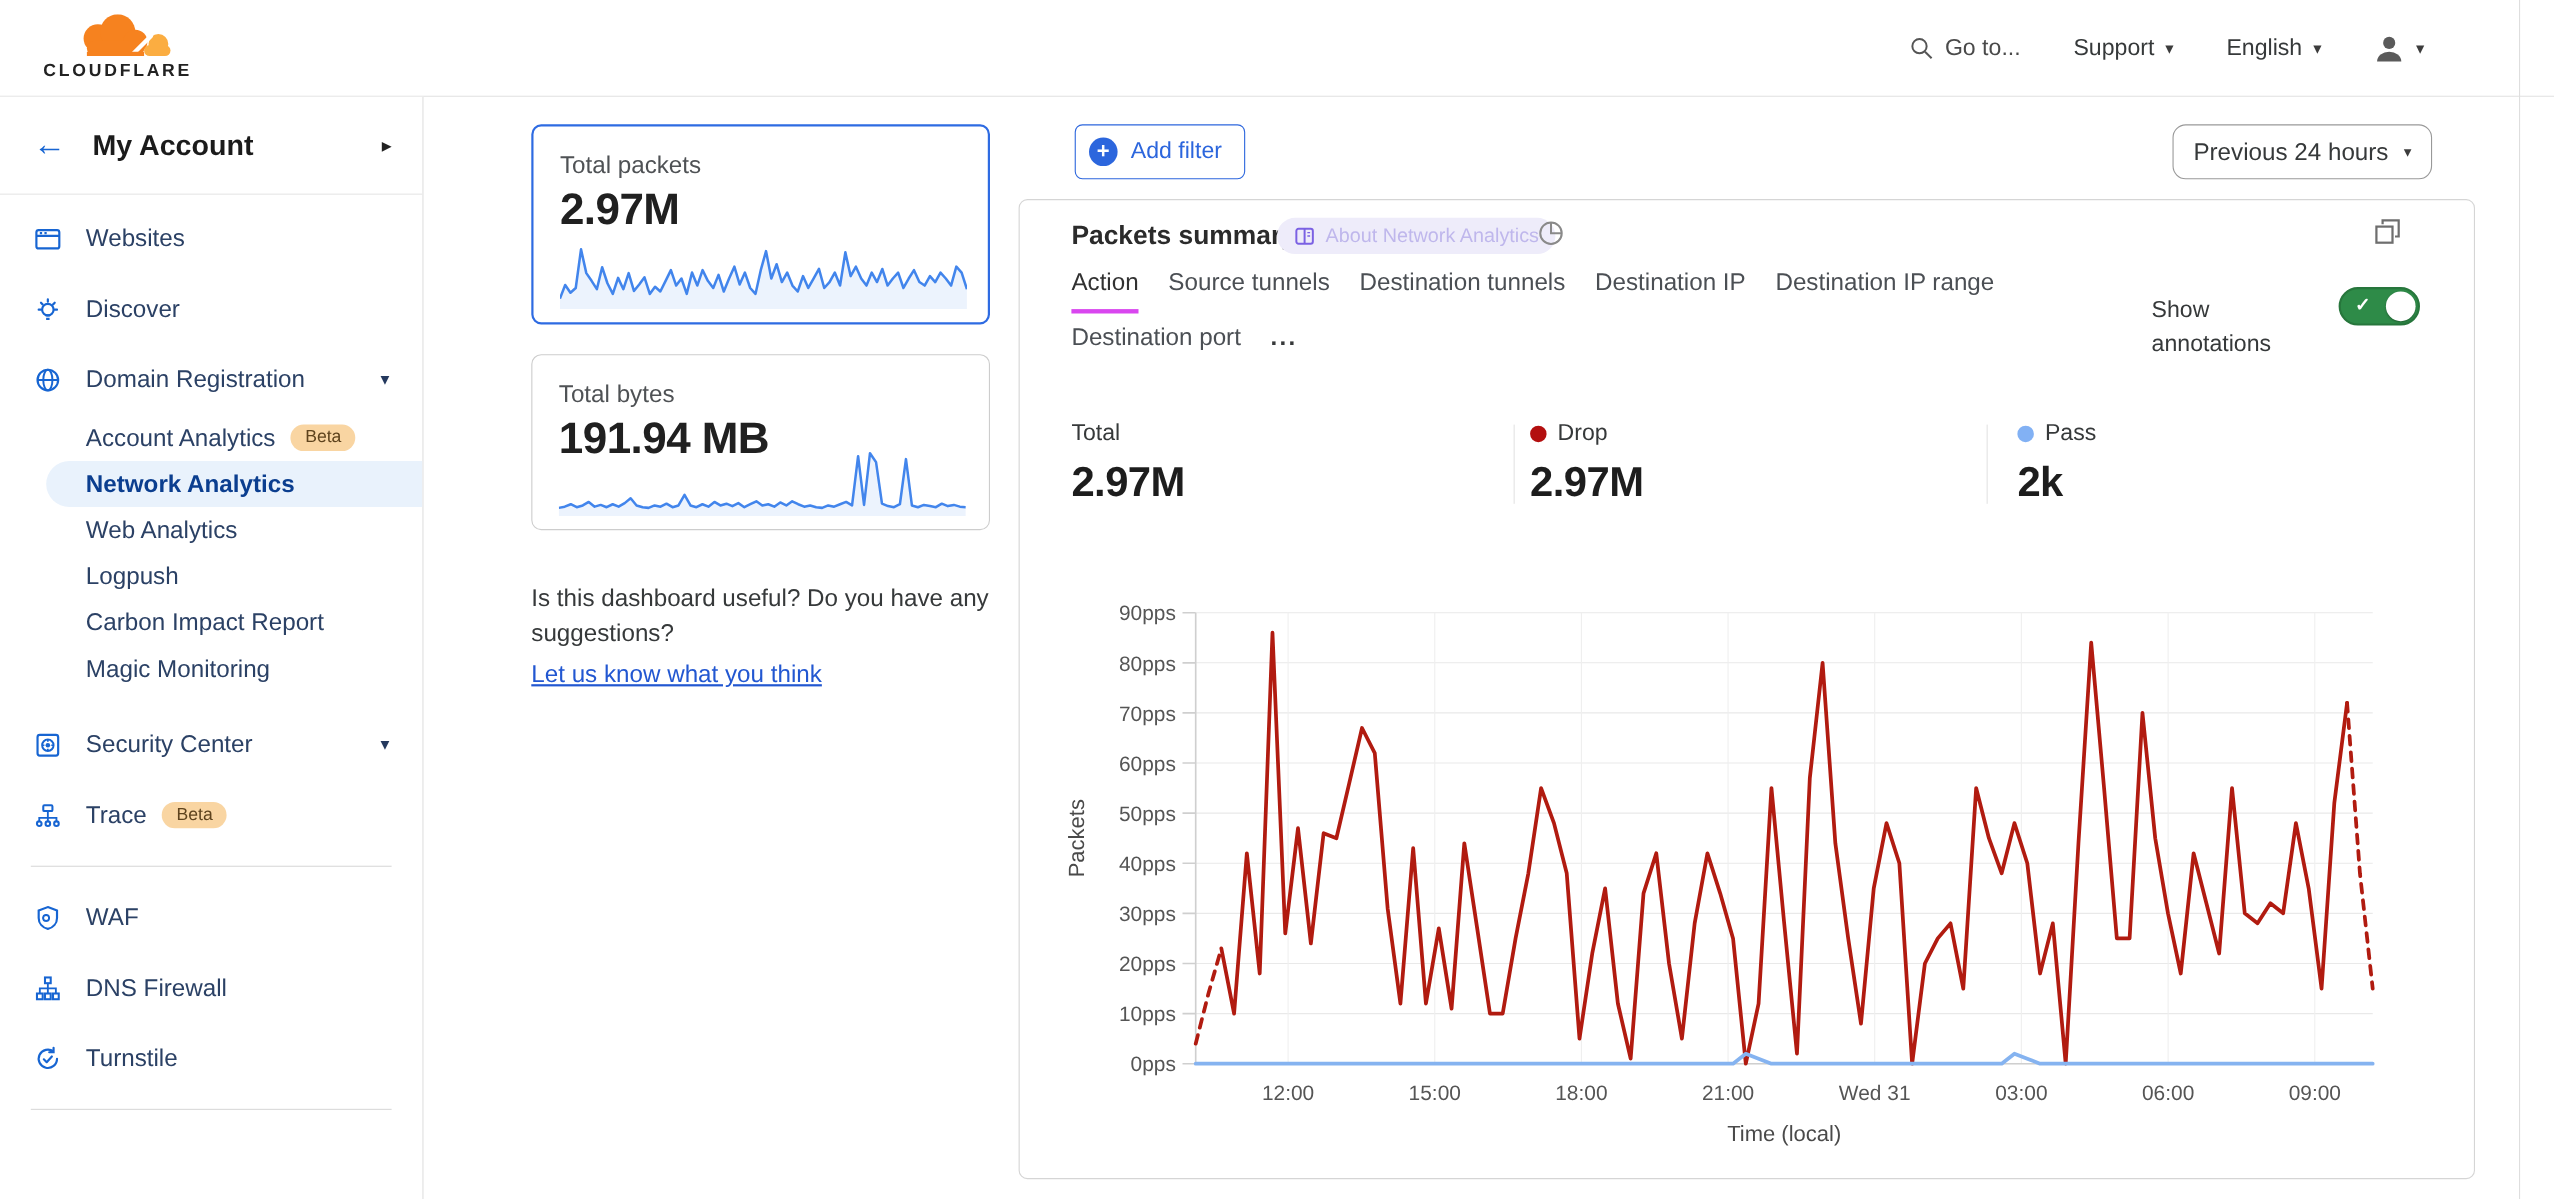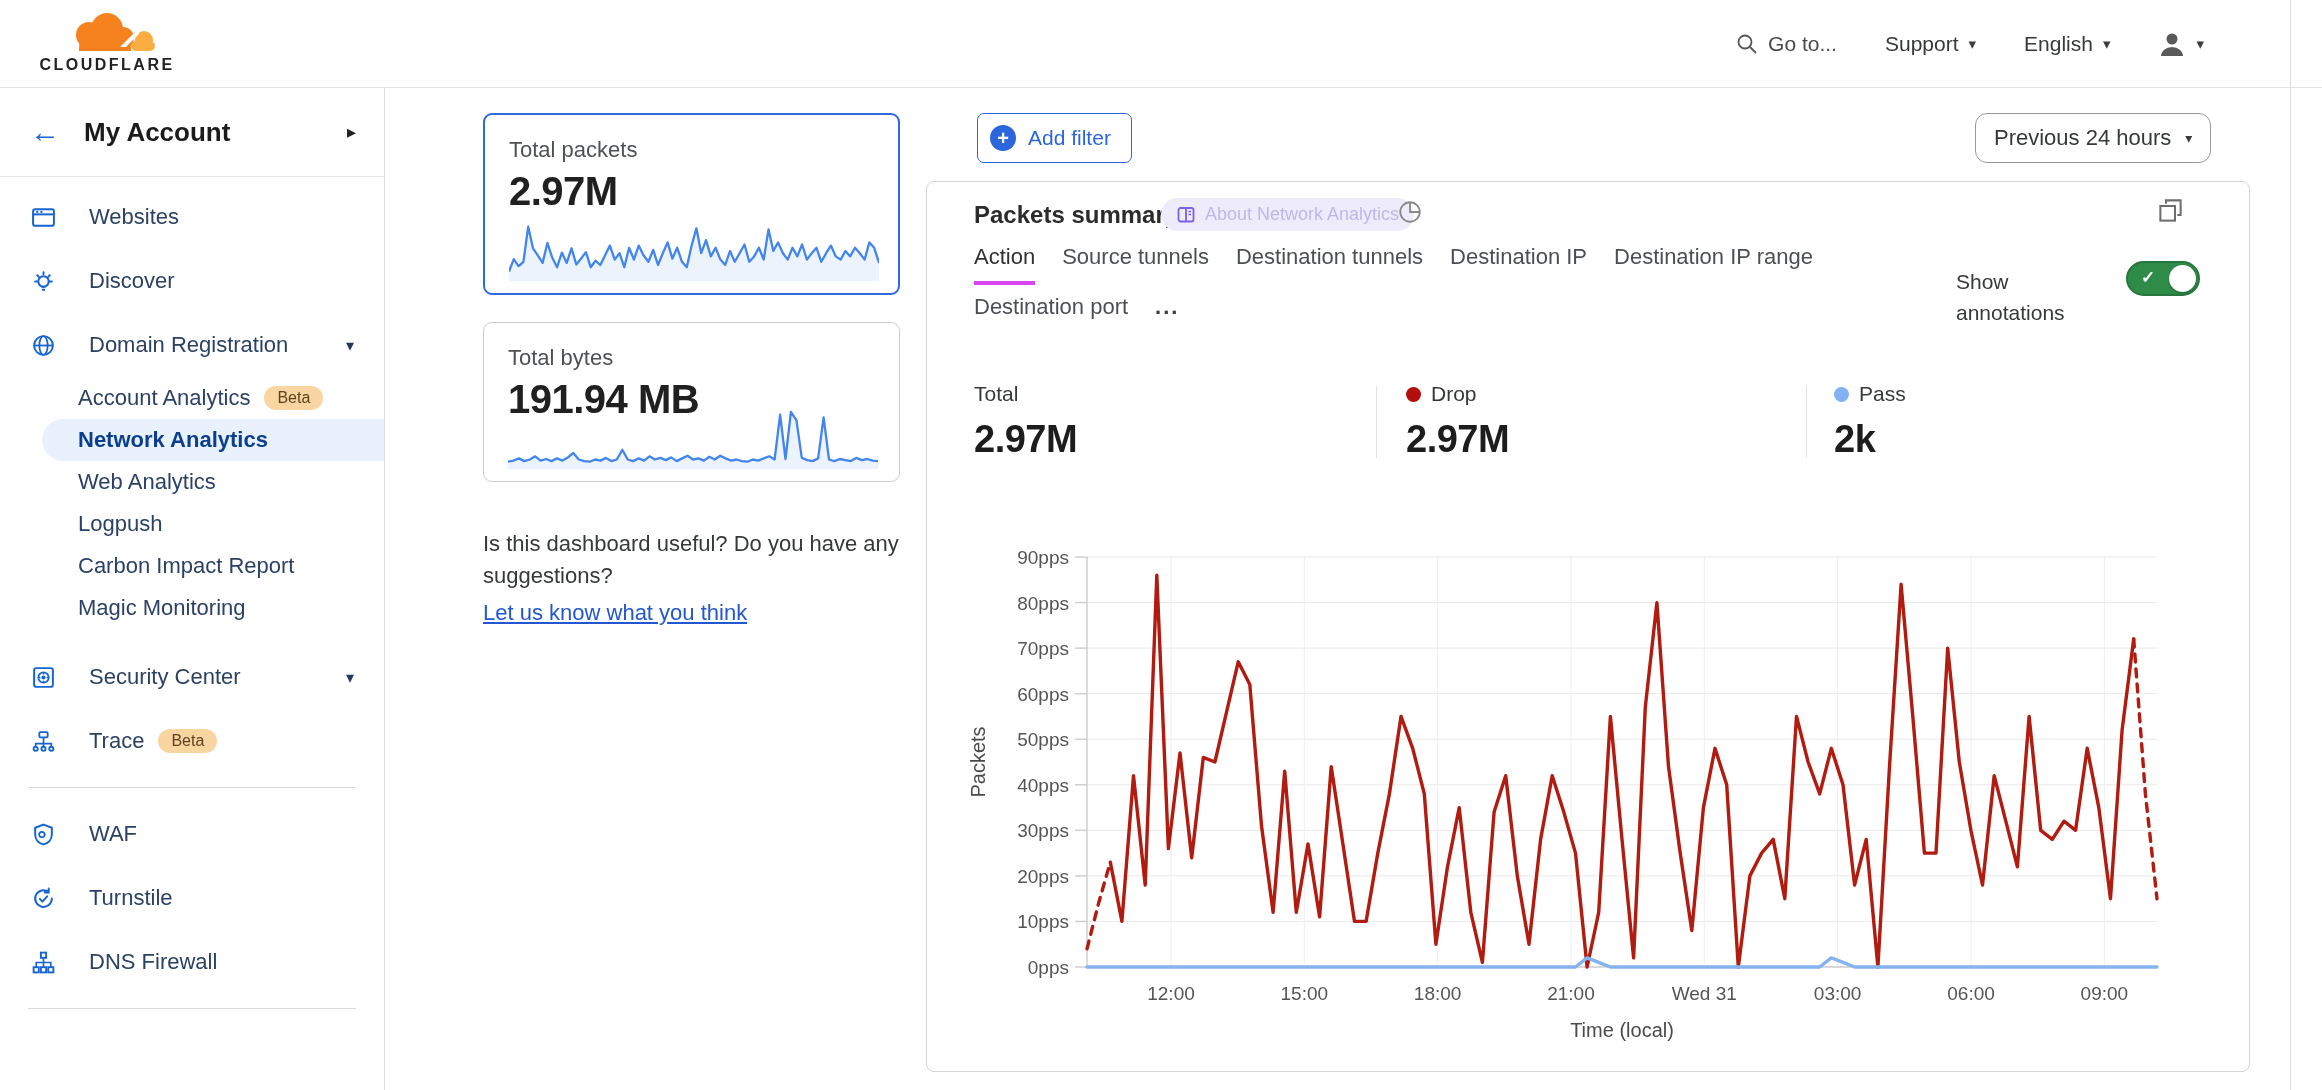--- a/index.html
+++ b/index.html
@@ -20,21 +20,21 @@
   
   .sidebar { position:absolute; left:0; top:88px; width:385px; height:1002px; background:#fff;
     border-right:1px solid #e0e0e0; overflow:hidden; }
   .acct { height:89px; border-bottom:1px solid #e5e5e5; display:flex; align-items:center; padding:0 28px 0 30px; }
   .acct-back { color:#1765d2; font-size:30px; line-height:1; cursor:pointer; }
   .acct-title { font-size:26px; font-weight:bold; color:#1b1b1b; margin-left:24px; }
   .acct-chev { margin-left:auto; font-size:18px; color:#222; }
   .nav { padding-top:8px; }
   .nav-item { height:64px; display:flex; align-items:center; padding-left:30px; cursor:pointer; }
   .nicon { width:27px; height:27px; flex:0 0 27px; display:flex; align-items:center; justify-content:center; }
-  .nlabel { margin-left:32px; font-size:22px; color:#2b4165; }
+  .nlabel { margin-left:21px; font-size:22px; color:#2b4165; }
   .nav-chev { margin-left:auto; margin-right:30px; font-size:16px; color:#24395e; }
   .nav-chev.up { color:#9aa1ab; }
   .sub-item { height:42px; display:flex; align-items:center; padding-left:78px; font-size:22px; color:#2b4165; cursor:pointer; }
   .sub-item.active { padding-left:36px; margin-left:42px; background:#e9f2fc; border-radius:21px 0 0 21px; font-weight:bold; color:#0b3e8f; }
   .badge { margin-left:14px; background:#f9d5a2; color:#5e431d; font-size:16px; padding:3px 13px; border-radius:12px; }
   .nav-divider { height:1px; background:#d9d9d9; margin:14px 28px 14px 28px; }
   .gap16 { height:16px; }
 
   
   .midcol { position:absolute; left:483px; top:88px; width:440px; }
@@ -76,21 +76,21 @@
 
   .annot-label { position:absolute; left:1029px; top:72px; width:150px; font-size:21px; line-height:31px; color:#36393a;margin-top:12px; }
   .toggle { position:absolute; left:1199px; top:79px; width:74px; height:35px; background:#2e8b48;
     border:2px solid #27763c; border-radius:18px; cursor:pointer; }
   .toggle .tick-mark { position:absolute; left:13px; top:4px; color:#fff; font-size:17px; font-weight:bold; }
   .toggle .knob { position:absolute; right:2px; top:2px; width:27px; height:27px; background:#fff; border-radius:50%;
     box-shadow:0 1px 2px rgba(0,0,0,.3); }
 
   .stats { position:absolute; left:0; top:200px; width:1324px; height:80px; }
   .stat-col { position:absolute; top:0; }
-  .stat-col.c1 { left:47px; } .stat-col.c2 { left:479px; } .stat-col.c3 { left:907px; }
+  .stat-col.c1 { left:47px; } .stat-col.c2 { left:464px; } .stat-col.c3 { left:907px; }
   .stat-head { display:flex; align-items:center; gap:10px; font-size:21px; color:#36393a; }
   .dot { width:15px; height:15px; border-radius:50%; }
   .stat-val { font-size:38px; font-weight:bold; color:#1d1d1d; margin-top:12px; letter-spacing:-0.5px; }
   .stat-div { position:absolute; top:4px; width:1px; height:72px; background:#e3e3e3; }
   .stat-div.d1 { left:449px; } .stat-div.d2 { left:879px; }
 
   .chart-wrap { position:absolute; left:0; top:349px; width:1324px; height:540px; }
   .tick { font-size:19px; fill:#555; }
   .axis-title { font-size:20px; fill:#4a4a4a; }
 
@@ -243,38 +243,38 @@
               <circle cx="10.5" cy="12" r="2.6" fill="none" stroke="#1765d2" stroke-width="1.6"></circle>
               <path d="M10.5 8.6 v1.4 M10.5 14 v1.4 M7.2 12 h1.4 M12.4 12 h1.4" stroke="#1765d2" stroke-width="1.4"></path>
             </svg>
         </span>
         <span class="nlabel">WAF</span>
       </div>
 
       <div class="nav-item">
         <span class="nicon">
           <svg width="25" height="25" viewBox="0 0 24 24">
-              <path d="M20 12 a8 8 0 1 1 -3-6.2 M17 2.5 v3.8 h-3.8" fill="none" stroke="#1765d2" stroke-width="1.9" stroke-linecap="round"></path>
-              <path d="M8.5 12.5 l2.5 2.5 l4.5 -5" fill="none" stroke="#1765d2" stroke-width="1.9" stroke-linecap="round" stroke-linejoin="round"></path>
-            </svg>
-        </span>
-        <span class="nlabel">Turnstile</span>
-      </div>
-
-      <div class="nav-item">
-        <span class="nicon">
-          <svg width="25" height="25" viewBox="0 0 24 24">
               <rect x="9.5" y="2.5" width="5" height="5" fill="none" stroke="#1765d2" stroke-width="1.8"></rect>
               <rect x="2.5" y="16.5" width="5" height="5" fill="none" stroke="#1765d2" stroke-width="1.8"></rect>
               <rect x="9.5" y="16.5" width="5" height="5" fill="none" stroke="#1765d2" stroke-width="1.8"></rect>
               <rect x="16.5" y="16.5" width="5" height="5" fill="none" stroke="#1765d2" stroke-width="1.8"></rect>
               <path d="M12 7.5 v9 M5 16.5 v-4.5 h14 v4.5" fill="none" stroke="#1765d2" stroke-width="1.6"></path>
             </svg>
         </span>
         <span class="nlabel">DNS Firewall</span>
+      </div>
+
+      <div class="nav-item">
+        <span class="nicon">
+          <svg width="25" height="25" viewBox="0 0 24 24">
+              <path d="M20 12 a8 8 0 1 1 -3-6.2 M17 2.5 v3.8 h-3.8" fill="none" stroke="#1765d2" stroke-width="1.9" stroke-linecap="round"></path>
+              <path d="M8.5 12.5 l2.5 2.5 l4.5 -5" fill="none" stroke="#1765d2" stroke-width="1.9" stroke-linecap="round" stroke-linejoin="round"></path>
+            </svg>
+        </span>
+        <span class="nlabel">Turnstile</span>
       </div>
 
       <div class="nav-divider"></div>
 
       <div class="nav-item">
         
       </div>
     </nav>
   </aside>
 

